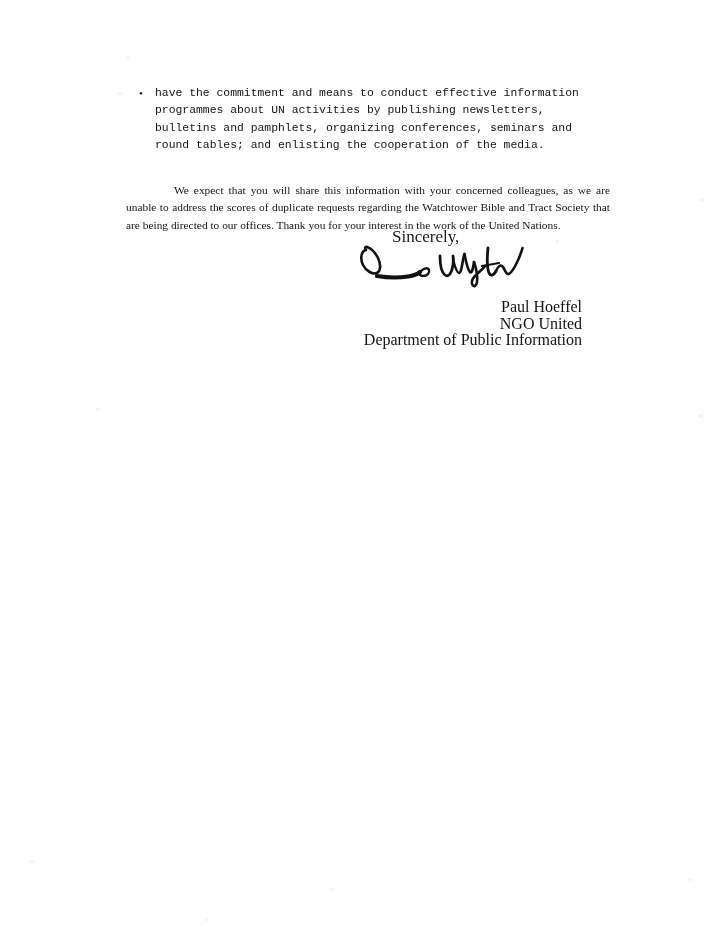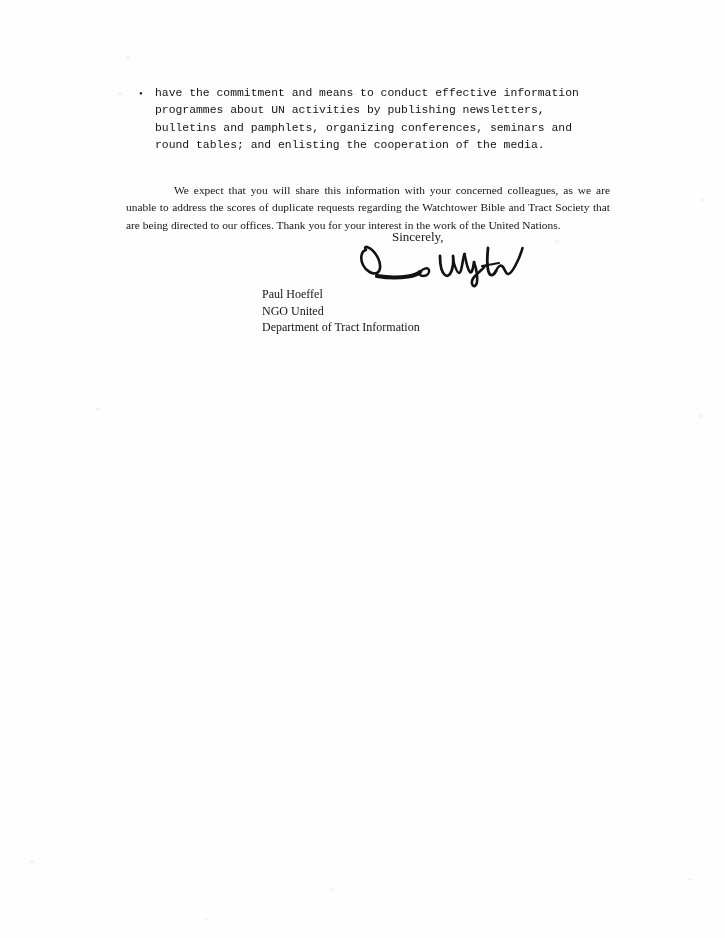--- a/index.html
+++ b/index.html
@@ -67,21 +67,21 @@
     text-align: justify;
     text-indent: 48px;
     margin-top: 12px;
   }
 
   
   #signoff {
     position: absolute;
     left: 392px;
     top: 228px;
-    font-size: 13px;
+    font-size: 17px;
     line-height: 17.4px;
     text-align: right;
   }
 
   
   #signature {
     position: absolute;
     left: 358px;
     top: 240px;
     width: 175px;
@@ -92,24 +92,24 @@
     fill: none;
     stroke: #121212;
     stroke-linecap: round;
     stroke-linejoin: round;
   }
 
   
   #signature-block {
     position: absolute;
     left: 262px;
-    top: 286px;
+    top: 299px;
     width: 320px;
-    text-align: left;
-    font-size: 12px;
+    text-align: right;
+    font-size: 16px;
     line-height: 16.6px;
     color: #141414;
   }
 </style>
 </head>
 <body>
 
 <div id="page">
 
   <div class="speck" style="left:126px;  top:56px;  width:5px; height:3px;"></div>
@@ -153,16 +153,16 @@
       <path d="M130,8 C129,18 129,28 131,33 C133,37 136,35 138,31" stroke-width="2.8"></path>
       <path d="M124,26 C130,25 136,24 141,23" stroke-width="2.2"></path>
 
       <path d="M138,31 C140,26 143,24 145,27 C147,30 148,34 150,34 C153,34 157,27 161,18 C163,13 164,10 164.5,8" stroke-width="2.6"></path>
     </svg>
   </div>
 
   <div id="signature-block">
     <div>Paul Hoeffel</div>
     <div>NGO United</div>
-    <div>Department of Tract Information</div>
+    <div>Department of Public Information</div>
   </div>
 
 </div>
 
 </body></html>

